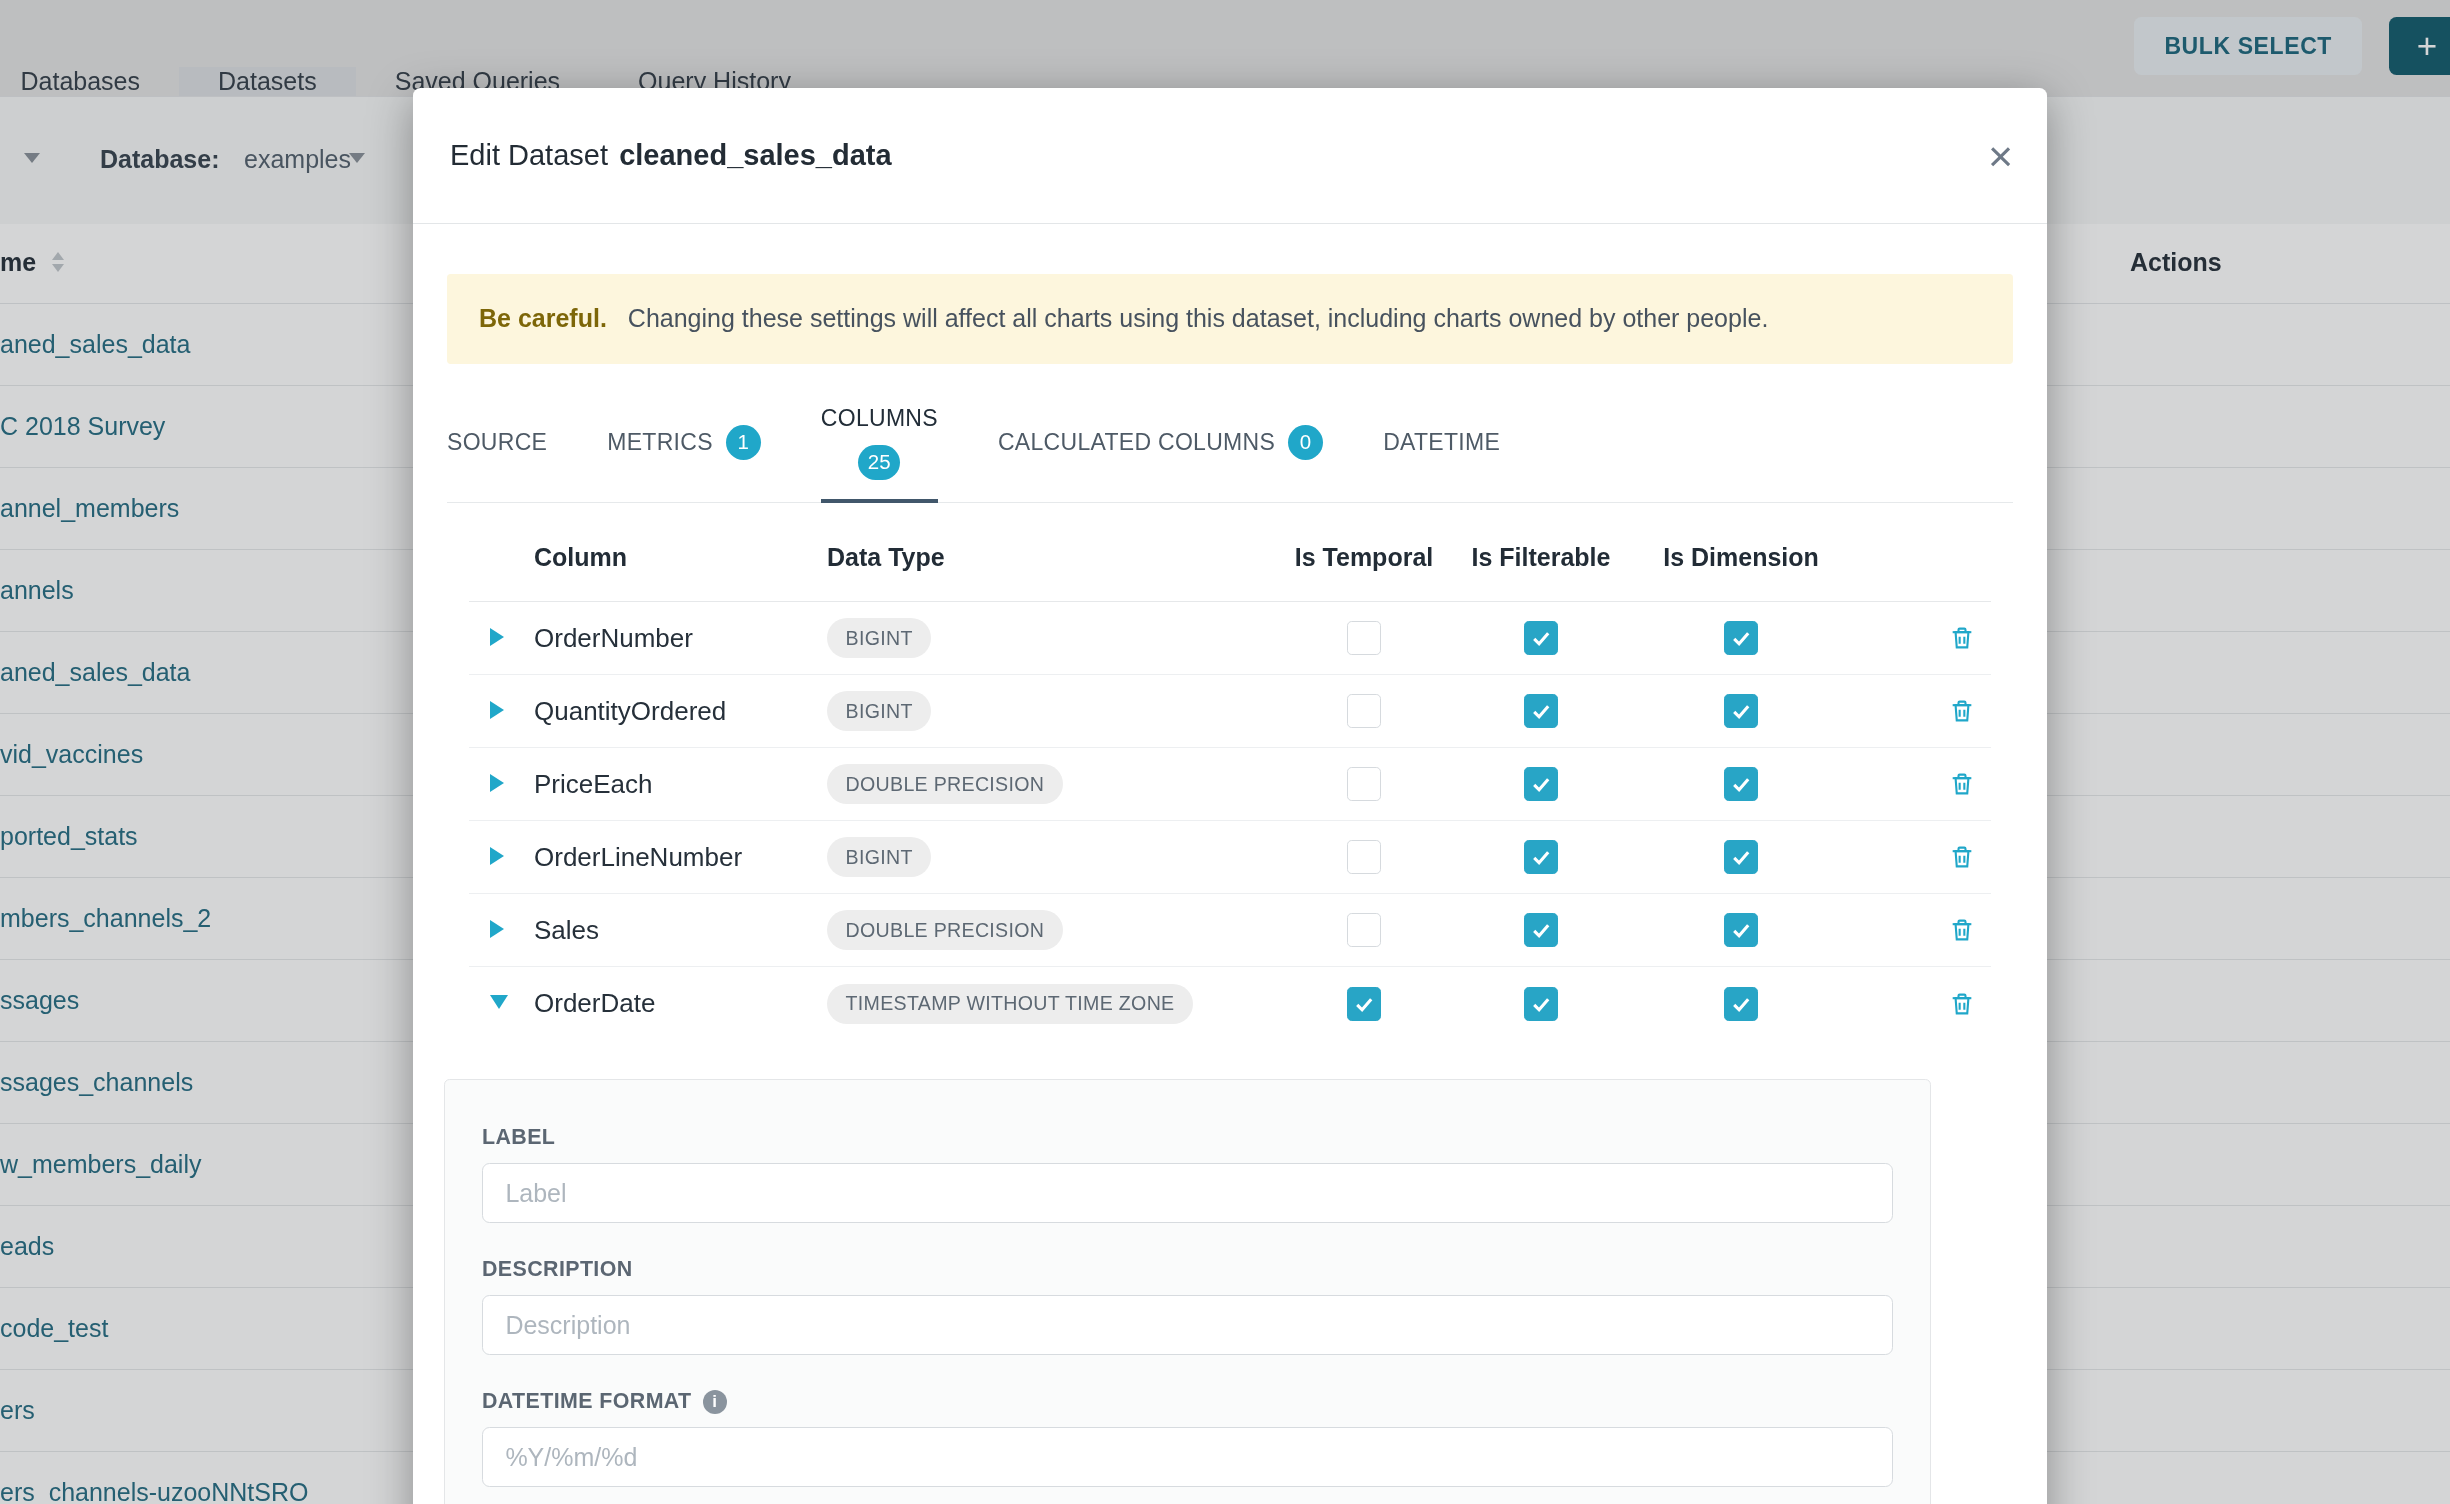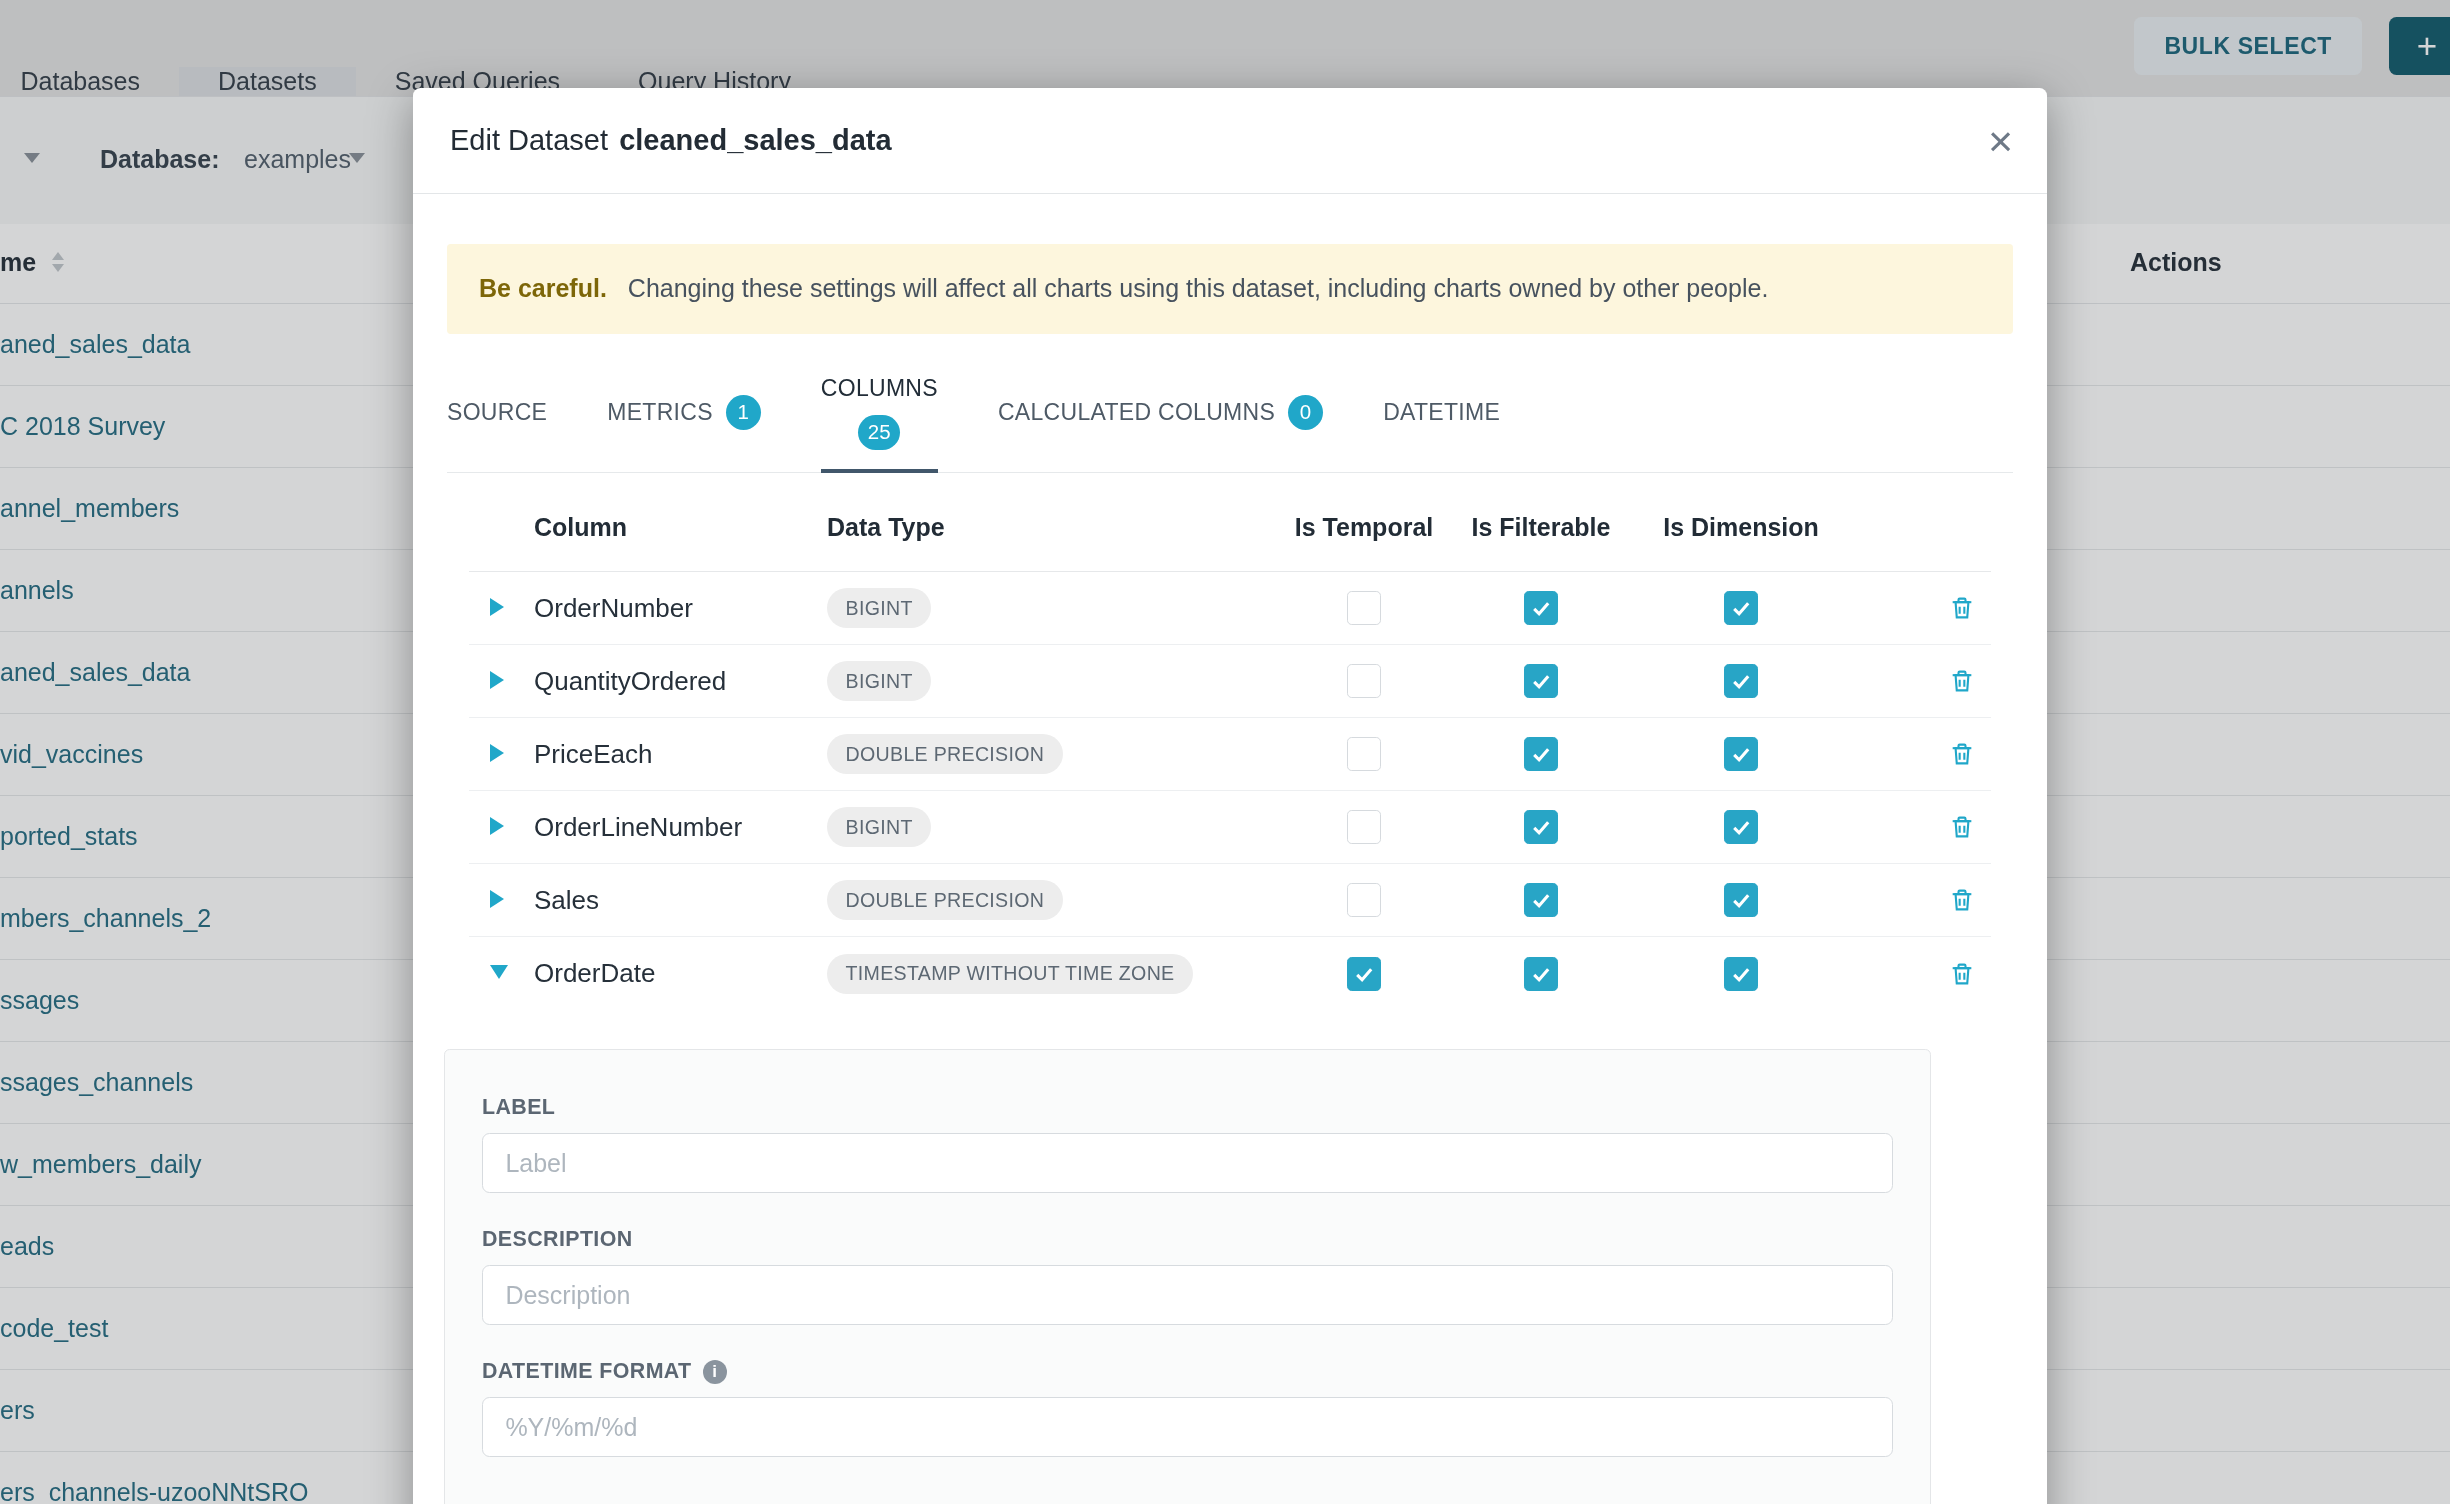--- a/index.html
+++ b/index.html
@@ -60,21 +60,21 @@
   
   .mask { position:absolute; inset:0; background:rgba(18,22,26,0.18); z-index:10; }
 
   
   .modal {
     position:absolute; left:413px; top:88px; width:1634px; height:1454px;
     background:#fff; border-radius:7.5px; z-index:20;
     box-shadow:0 11.2px 45px rgba(0,0,0,0.35);
   }
   .modal-header {
-    height:106px; border-bottom:0.9px solid #e3e6e8; position:relative;
+    height:136px; border-bottom:0.9px solid #e3e6e8; position:relative;
     display:flex; align-items:center; padding:0 37px;
   }
   .modal-title { font-size:29px; color:#232c35; }
   .modal-title .strong { font-weight:700; margin-left:11.2px; }
   .close {
     position:absolute; right:34px; top:50%; transform:translateY(-50%);
     font-size:43px; line-height:1; color:#6e7987; cursor:pointer; font-weight:300;
   }
 
   .warning {

